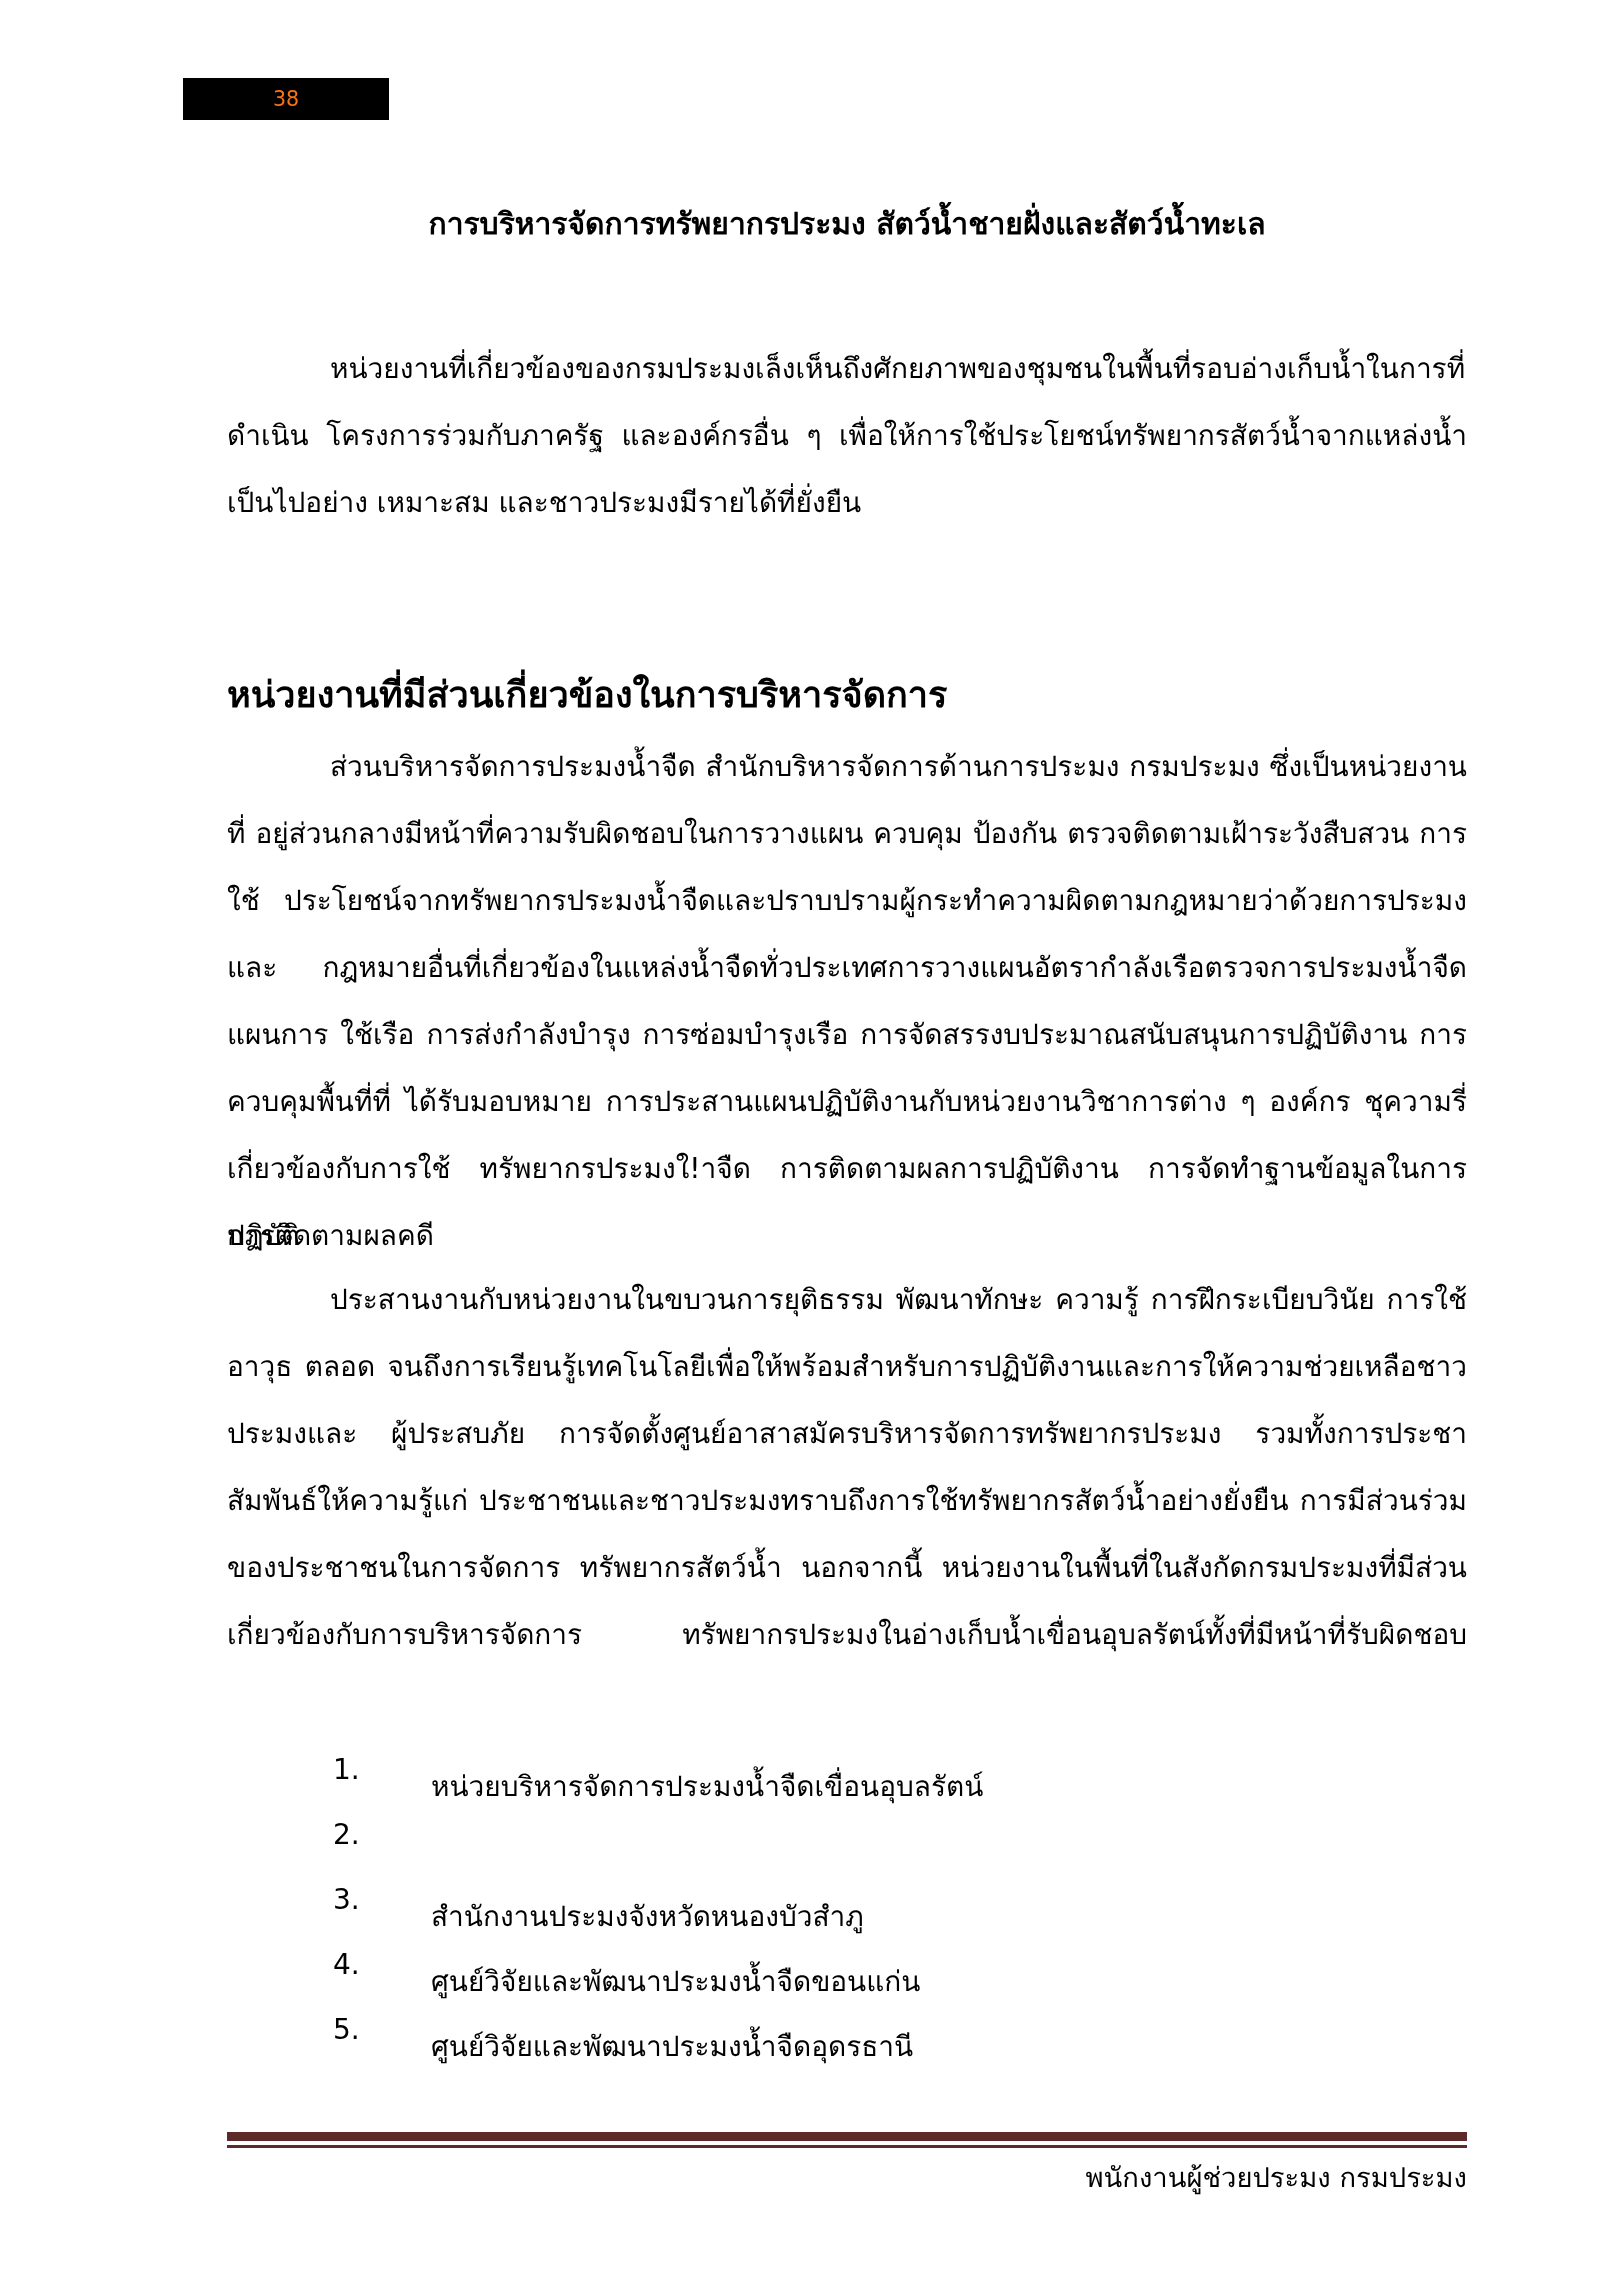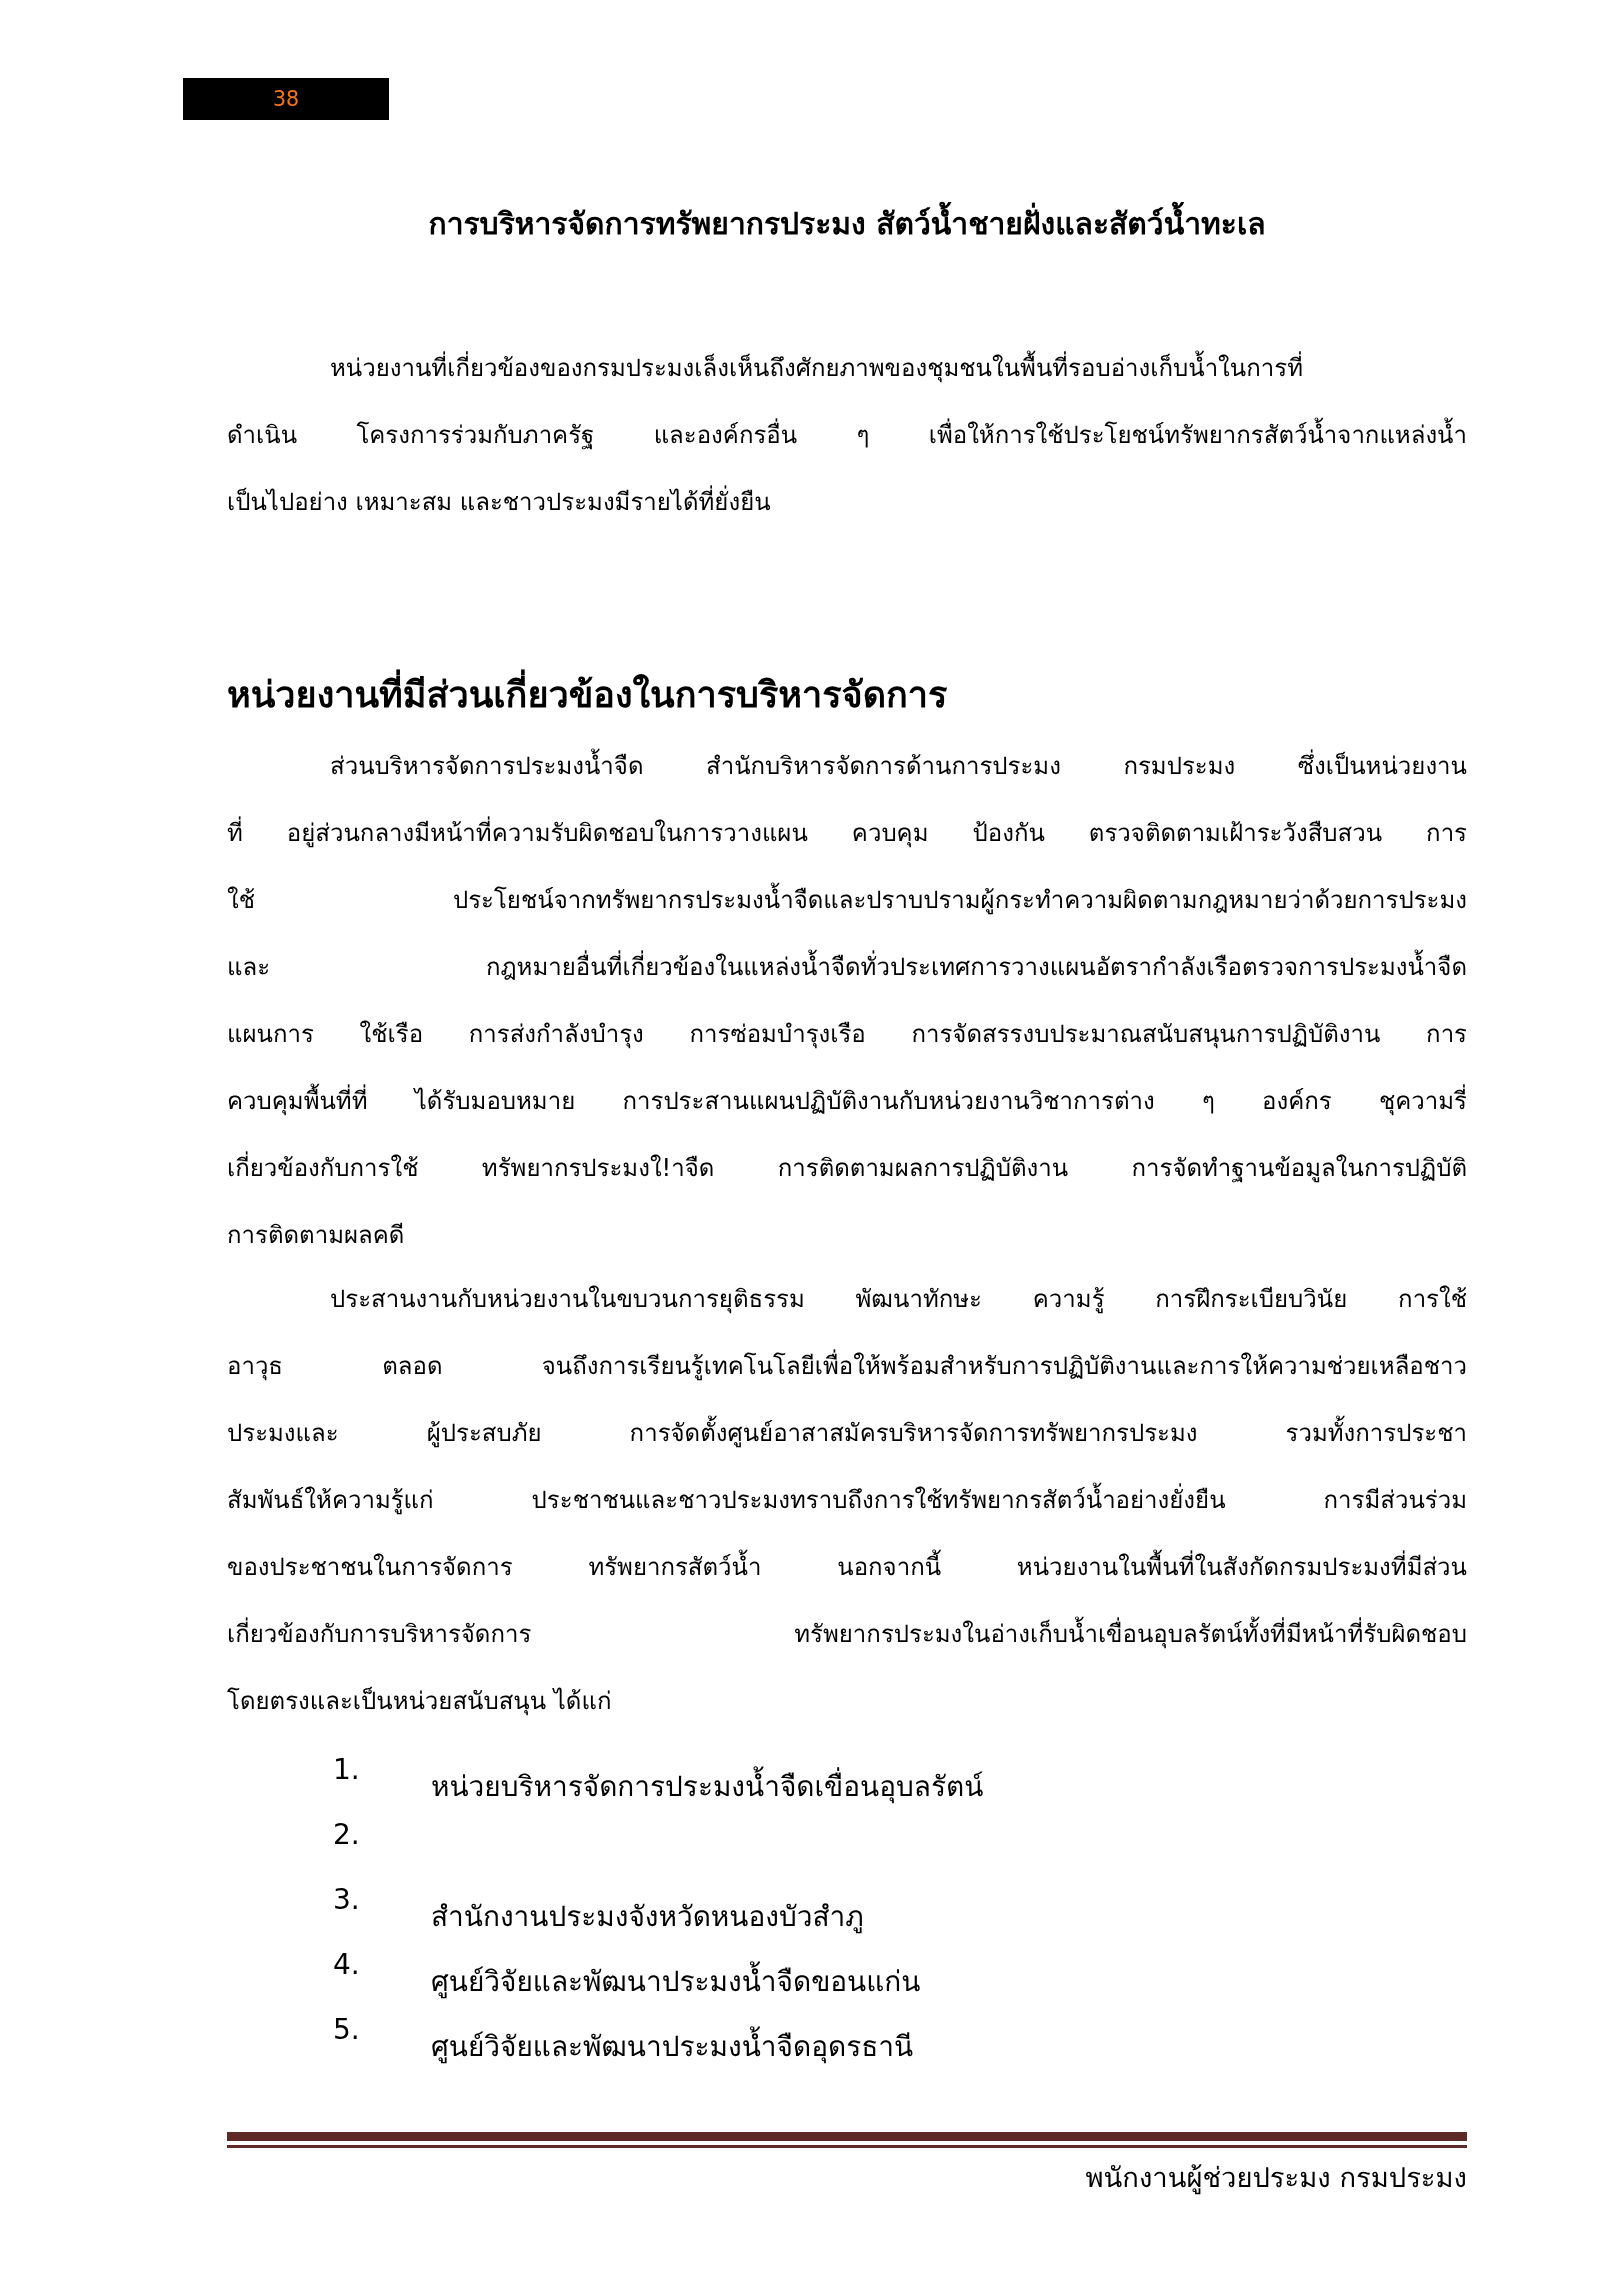--- a/index.html
+++ b/index.html
@@ -38,21 +38,21 @@
     font-size: 30px;
     font-weight: bold;
     text-align: center;
     line-height: 63px;
   }
   
   .textblock {
     position: absolute;
     left: 227px;
     width: 1240px;
-    font-size: 24px;
+    font-size: 28px;
   }
   .tline {
     height: 67px;
     line-height: 67px;
     white-space: nowrap;
     overflow: visible;
   }
   .tline.just {
     white-space: normal;
     text-align: justify;
@@ -154,21 +154,20 @@
     <div class="tline">การติดตามผลคดี</div>
   </div>
 
   <div class="textblock p3">
     <div class="tline just indent">ประสานงานกับหน่วยงานในขบวนการยุติธรรม พัฒนาทักษะ ความรู้ การฝึกระเบียบวินัย การใช้</div>
     <div class="tline just">อาวุธ ตลอด จนถึงการเรียนรู้เทคโนโลยีเพื่อให้พร้อมสำหรับการปฏิบัติงานและการให้ความช่วยเหลือชาว</div>
     <div class="tline just">ประมงและ ผู้ประสบภัย การจัดตั้งศูนย์อาสาสมัครบริหารจัดการทรัพยากรประมง รวมทั้งการประชา</div>
     <div class="tline just">สัมพันธ์ให้ความรู้แก่ ประชาชนและชาวประมงทราบถึงการใช้ทรัพยากรสัตว์น้ำอย่างยั่งยืน การมีส่วนร่วม</div>
     <div class="tline just">ของประชาชนในการจัดการ ทรัพยากรสัตว์น้ำ นอกจากนี้ หน่วยงานในพื้นที่ในสังกัดกรมประมงที่มีส่วน</div>
     <div class="tline just">เกี่ยวข้องกับการบริหารจัดการ ทรัพยากรประมงในอ่างเก็บน้ำเขื่อนอุบลรัตน์ทั้งที่มีหน้าที่รับผิดชอบ</div>
-    <div class="tline">โดยตรงและเป็นหน่วยสนับสนุน ได้แก่</div>
   </div>
 
   <div class="num-list">
     <div class="list-row">
       <span class="list-num">1.</span>
       <span class="list-text">หน่วยบริหารจัดการประมงน้ำจืดเขื่อนอุบลรัตน์</span>
     </div>
     <div class="list-row">
       <span class="list-num">2.</span>
     </div>

